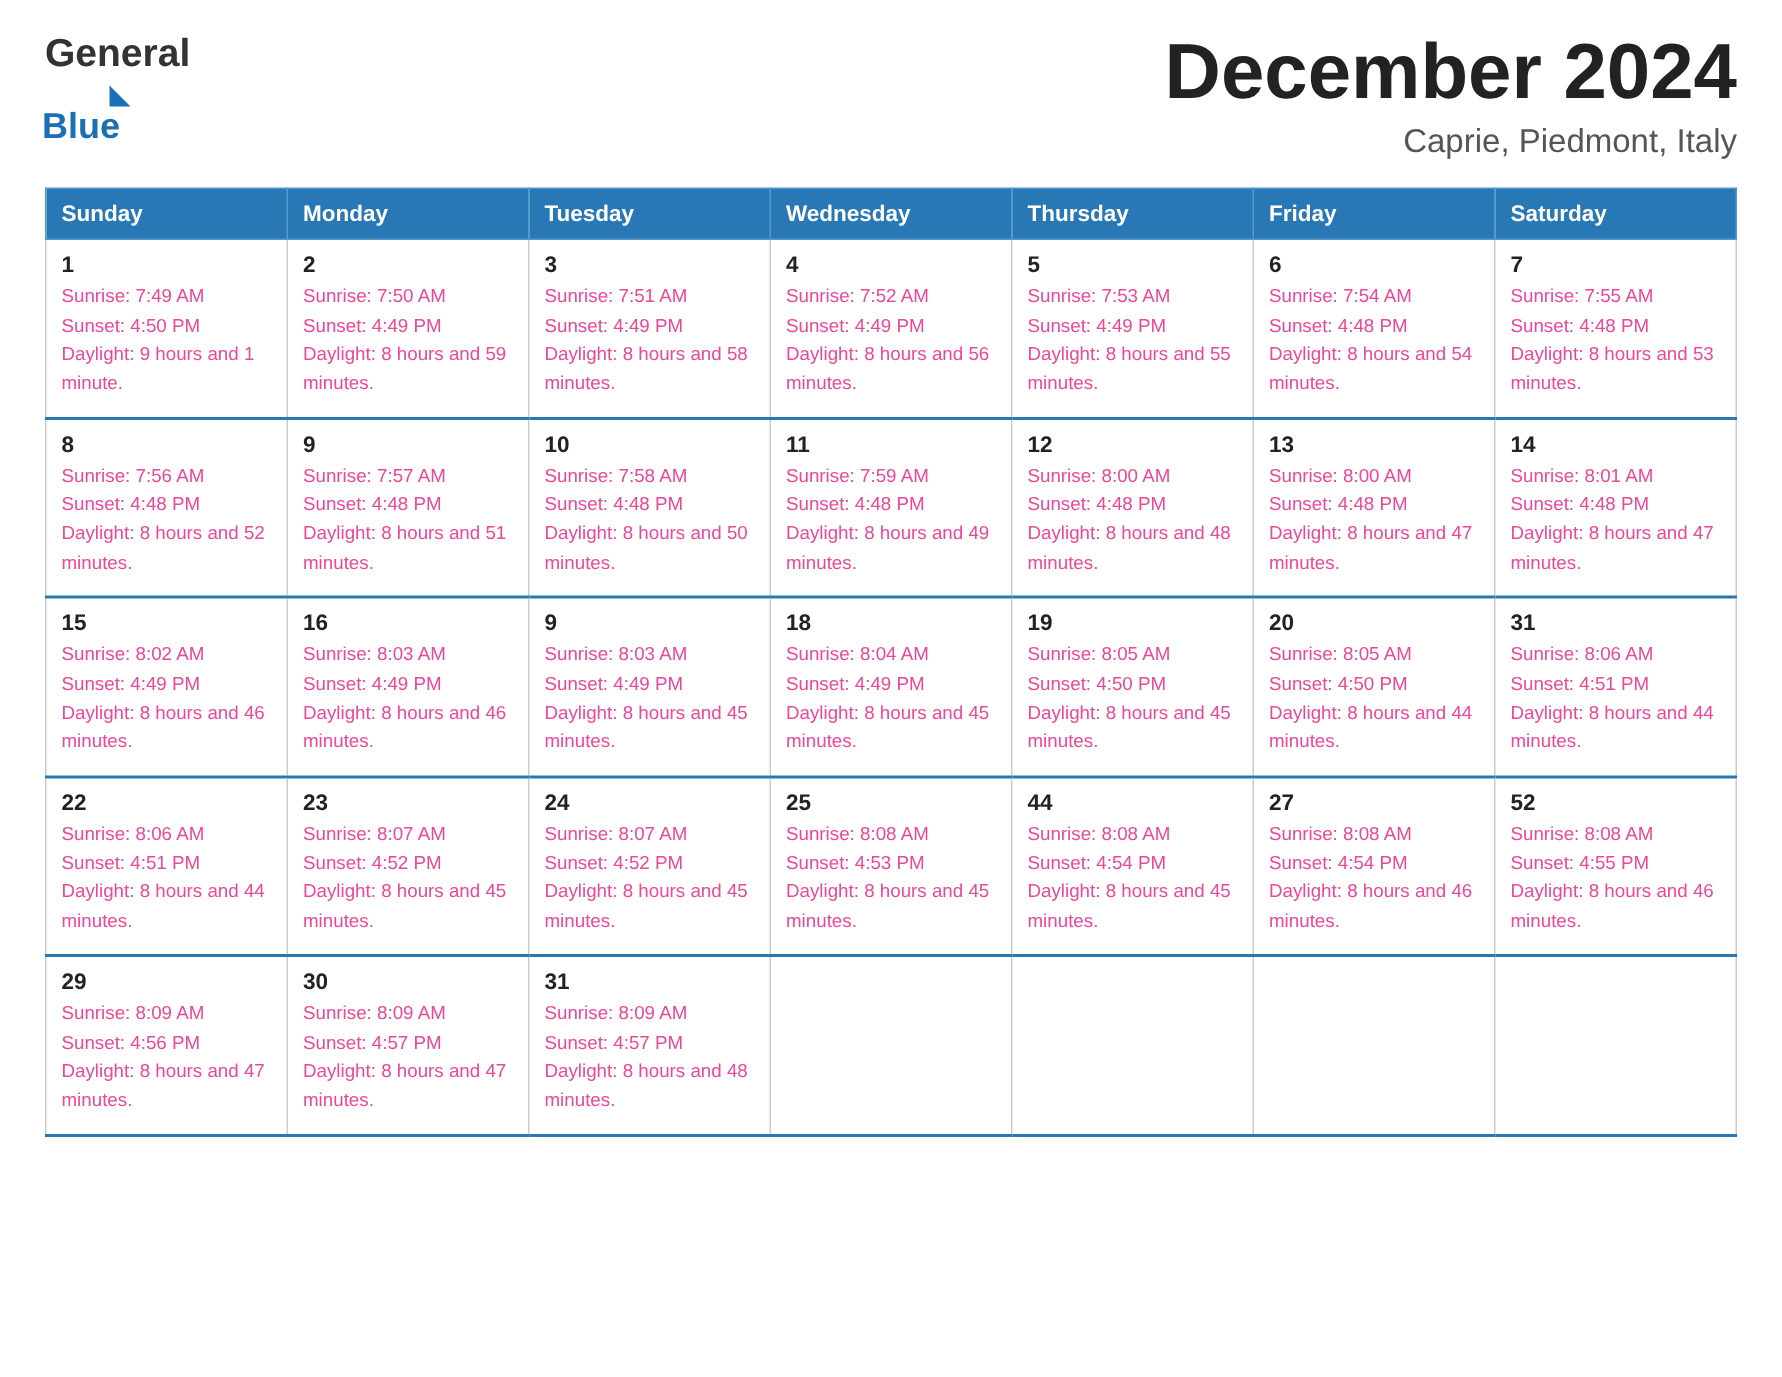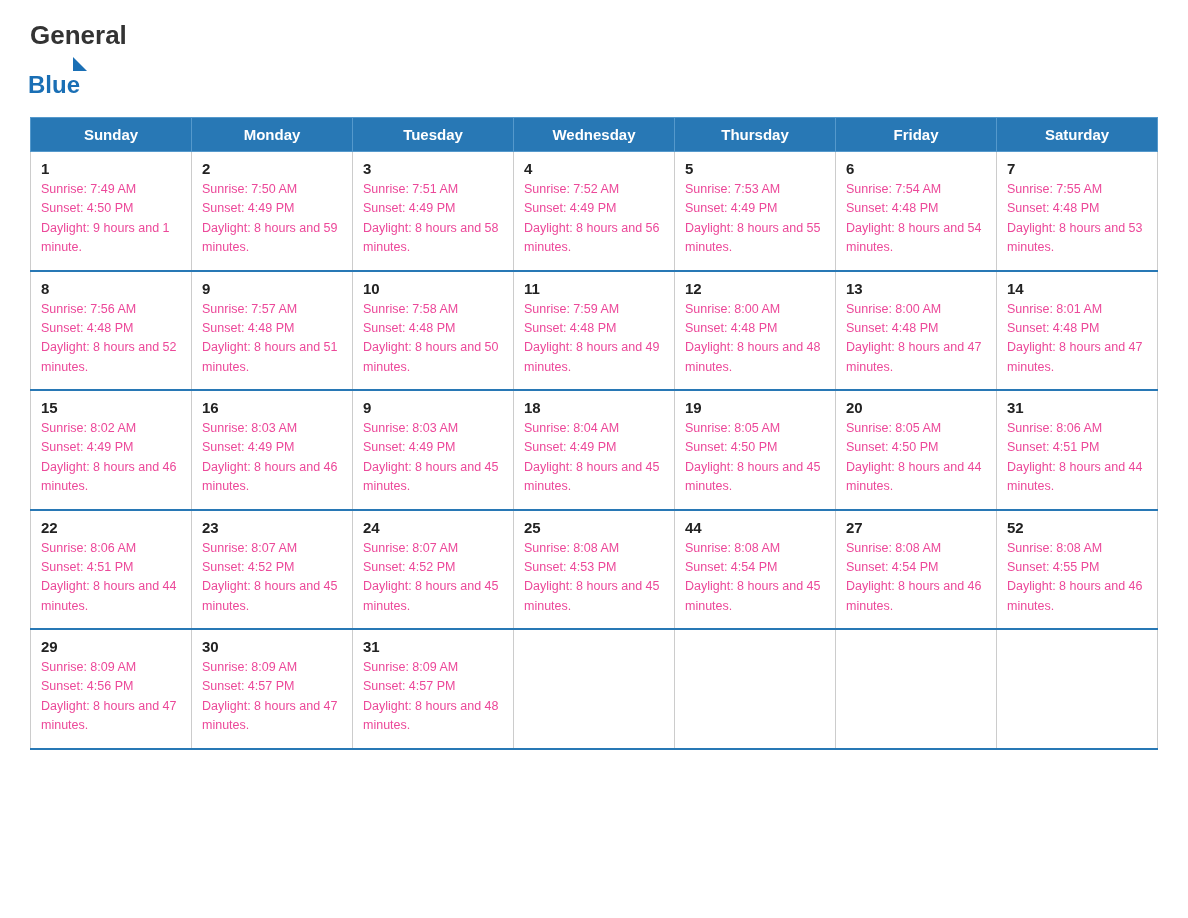--- a/index.html
+++ b/index.html
@@ -64,21 +64,21 @@
       width: 100%;
       border-collapse: collapse;
       border: 1px solid #aaa;
     }
     .calendar-table thead tr th {
       background-color: #2878b5;
       color: #fff;
       font-size: 15px;
       font-weight: bold;
       padding: 8px 10px;
-      text-align: center;
+      text-align: left;
       border: 1px solid #5599cc;
     }
     .calendar-table tbody tr td {
       vertical-align: top;
       padding: 8px 10px 12px 10px;
       border-left: 1px solid #ccc;
       border-right: 1px solid #ccc;
       border-bottom: 2px solid #2878b5;
       font-size: 12.5px;
       color: #333;
@@ -104,20 +104,24 @@
 </head>
 <body>
 
 <div class="header-area">
   <div class="logo">
     <div class="logo-top">
       <span class="logo-general">General</span>
       <div class="logo-triangle"></div>
     </div>
     <span class="logo-blue">Blue</span>
+  </div>
+  <div class="title-area">
+    <div class="month-title">December 2024</div>
+    <div class="location-title">Caprie, Piedmont, Italy</div>
   </div>
 </div>
 
 <table class="calendar-table">
   <thead>
     <tr>
       <th>Sunday</th>
       <th>Monday</th>
       <th>Tuesday</th>
       <th>Wednesday</th>

